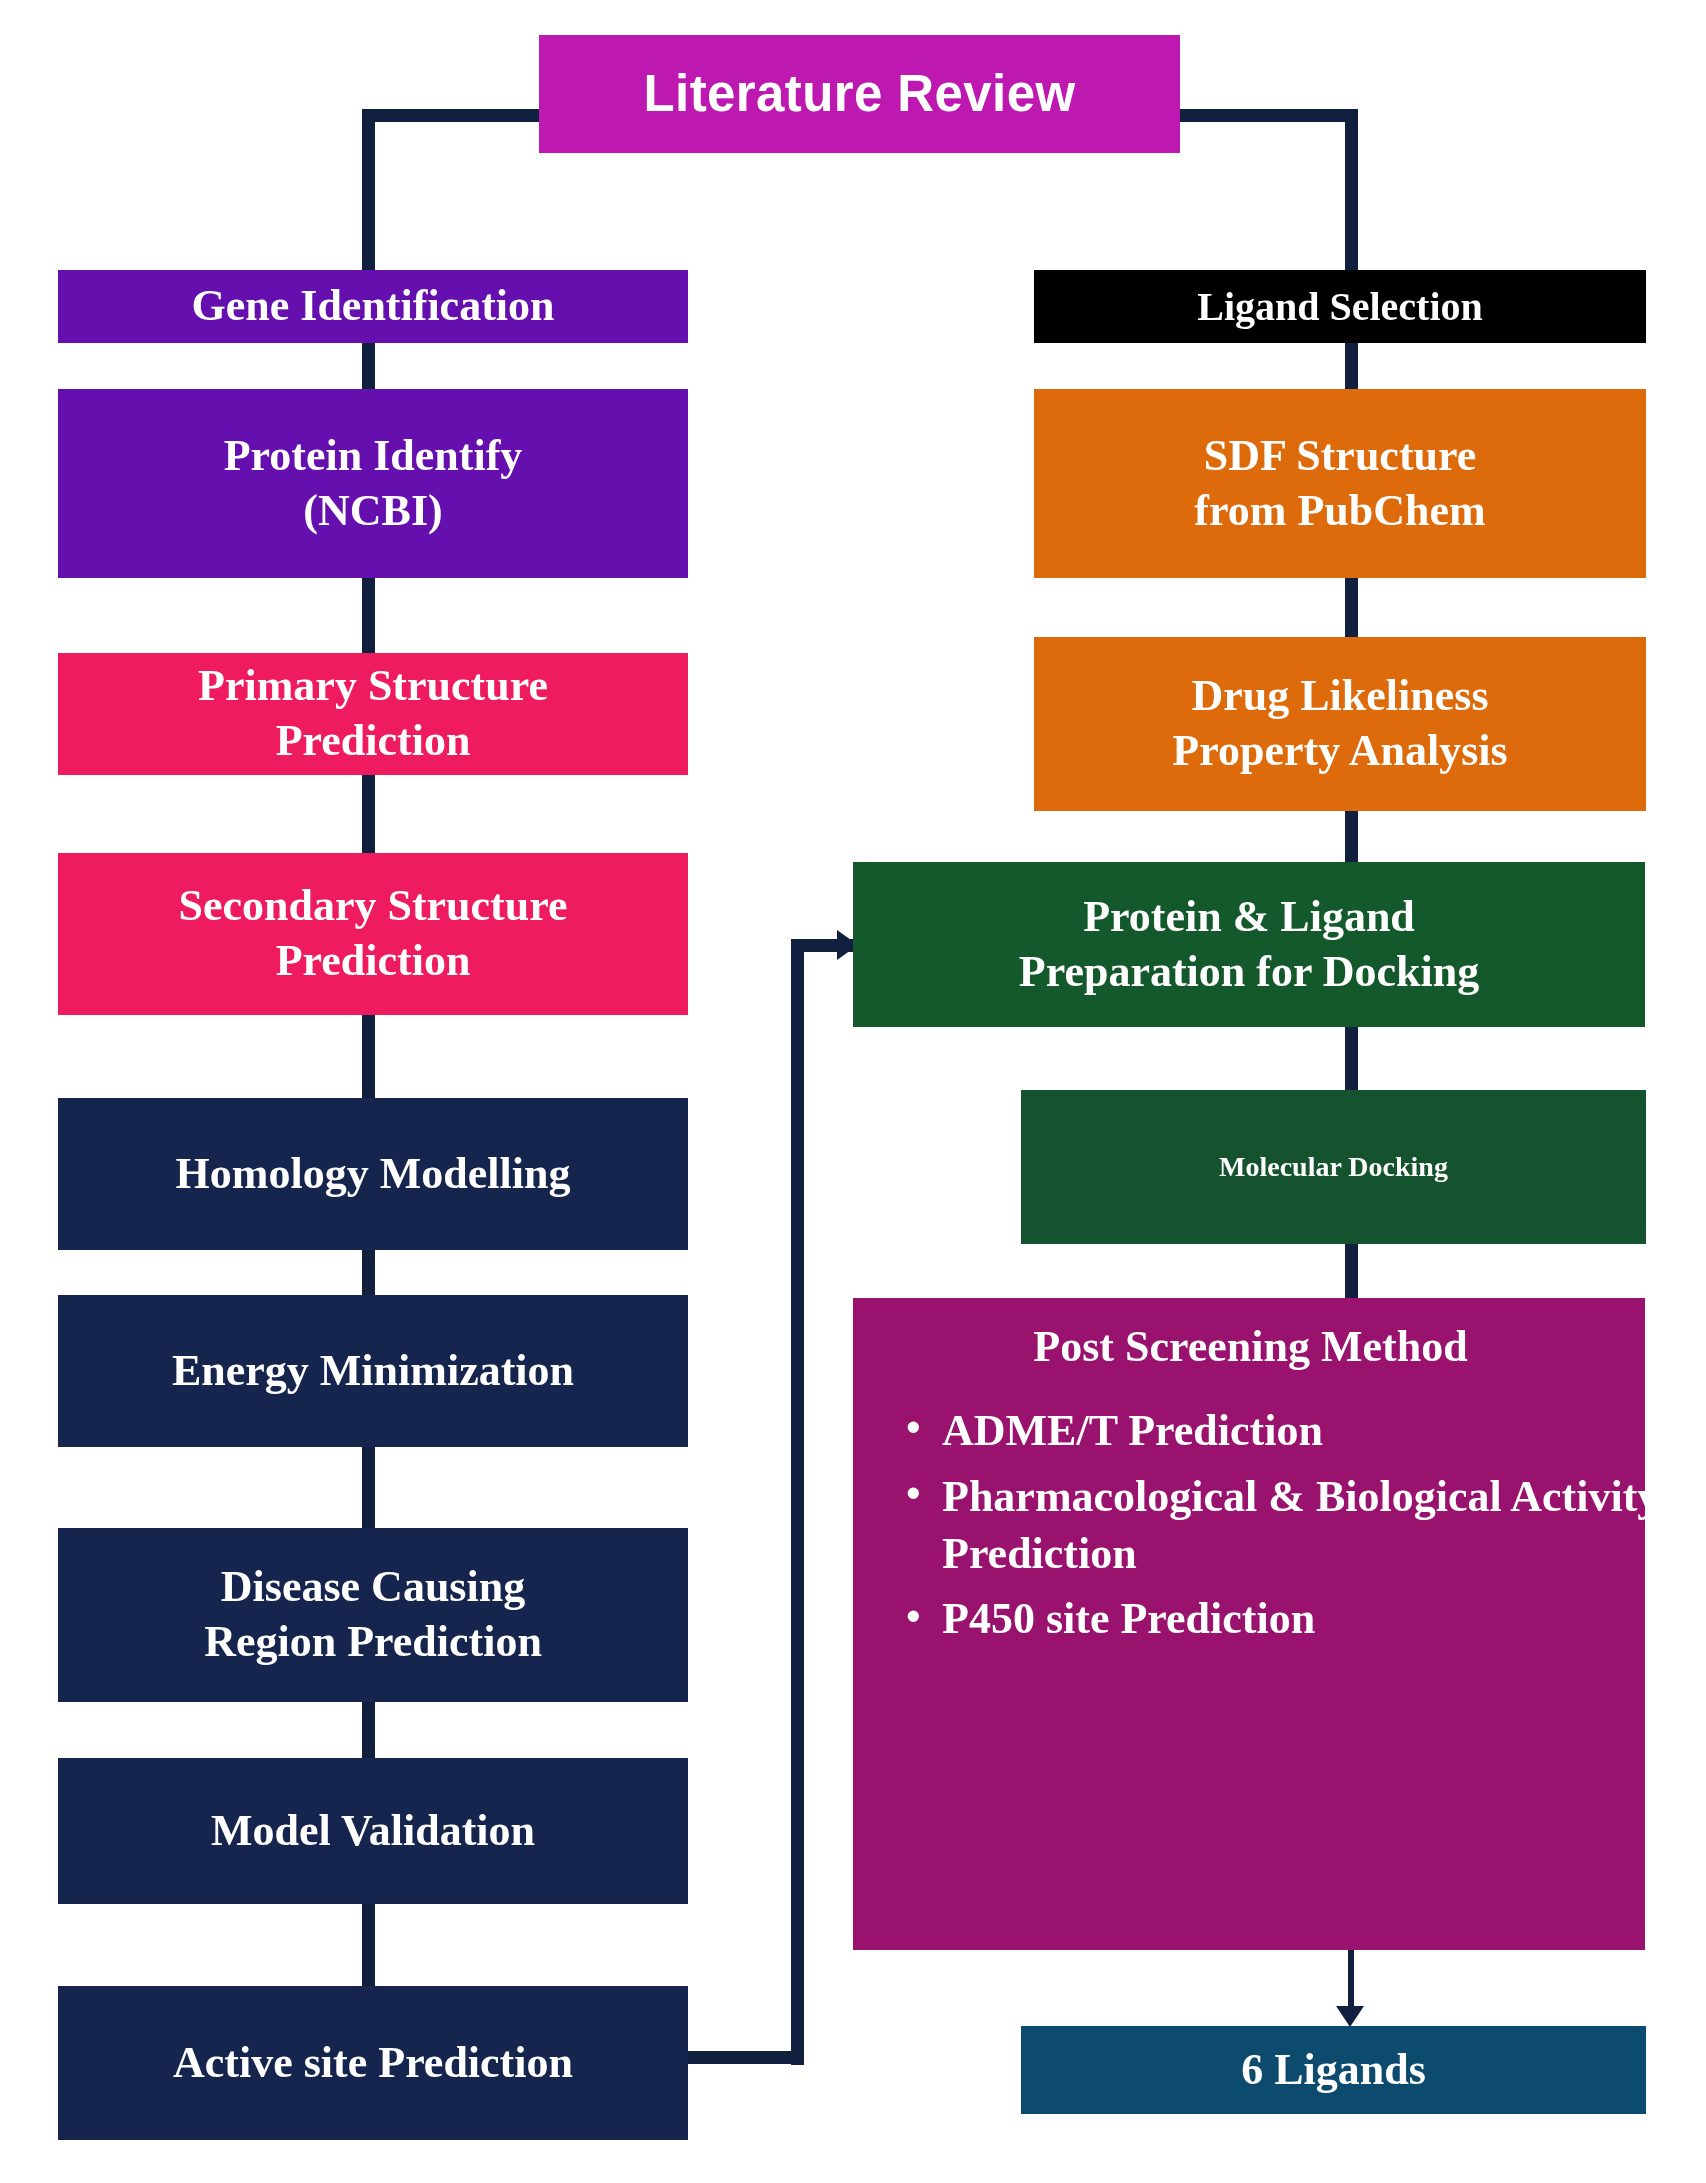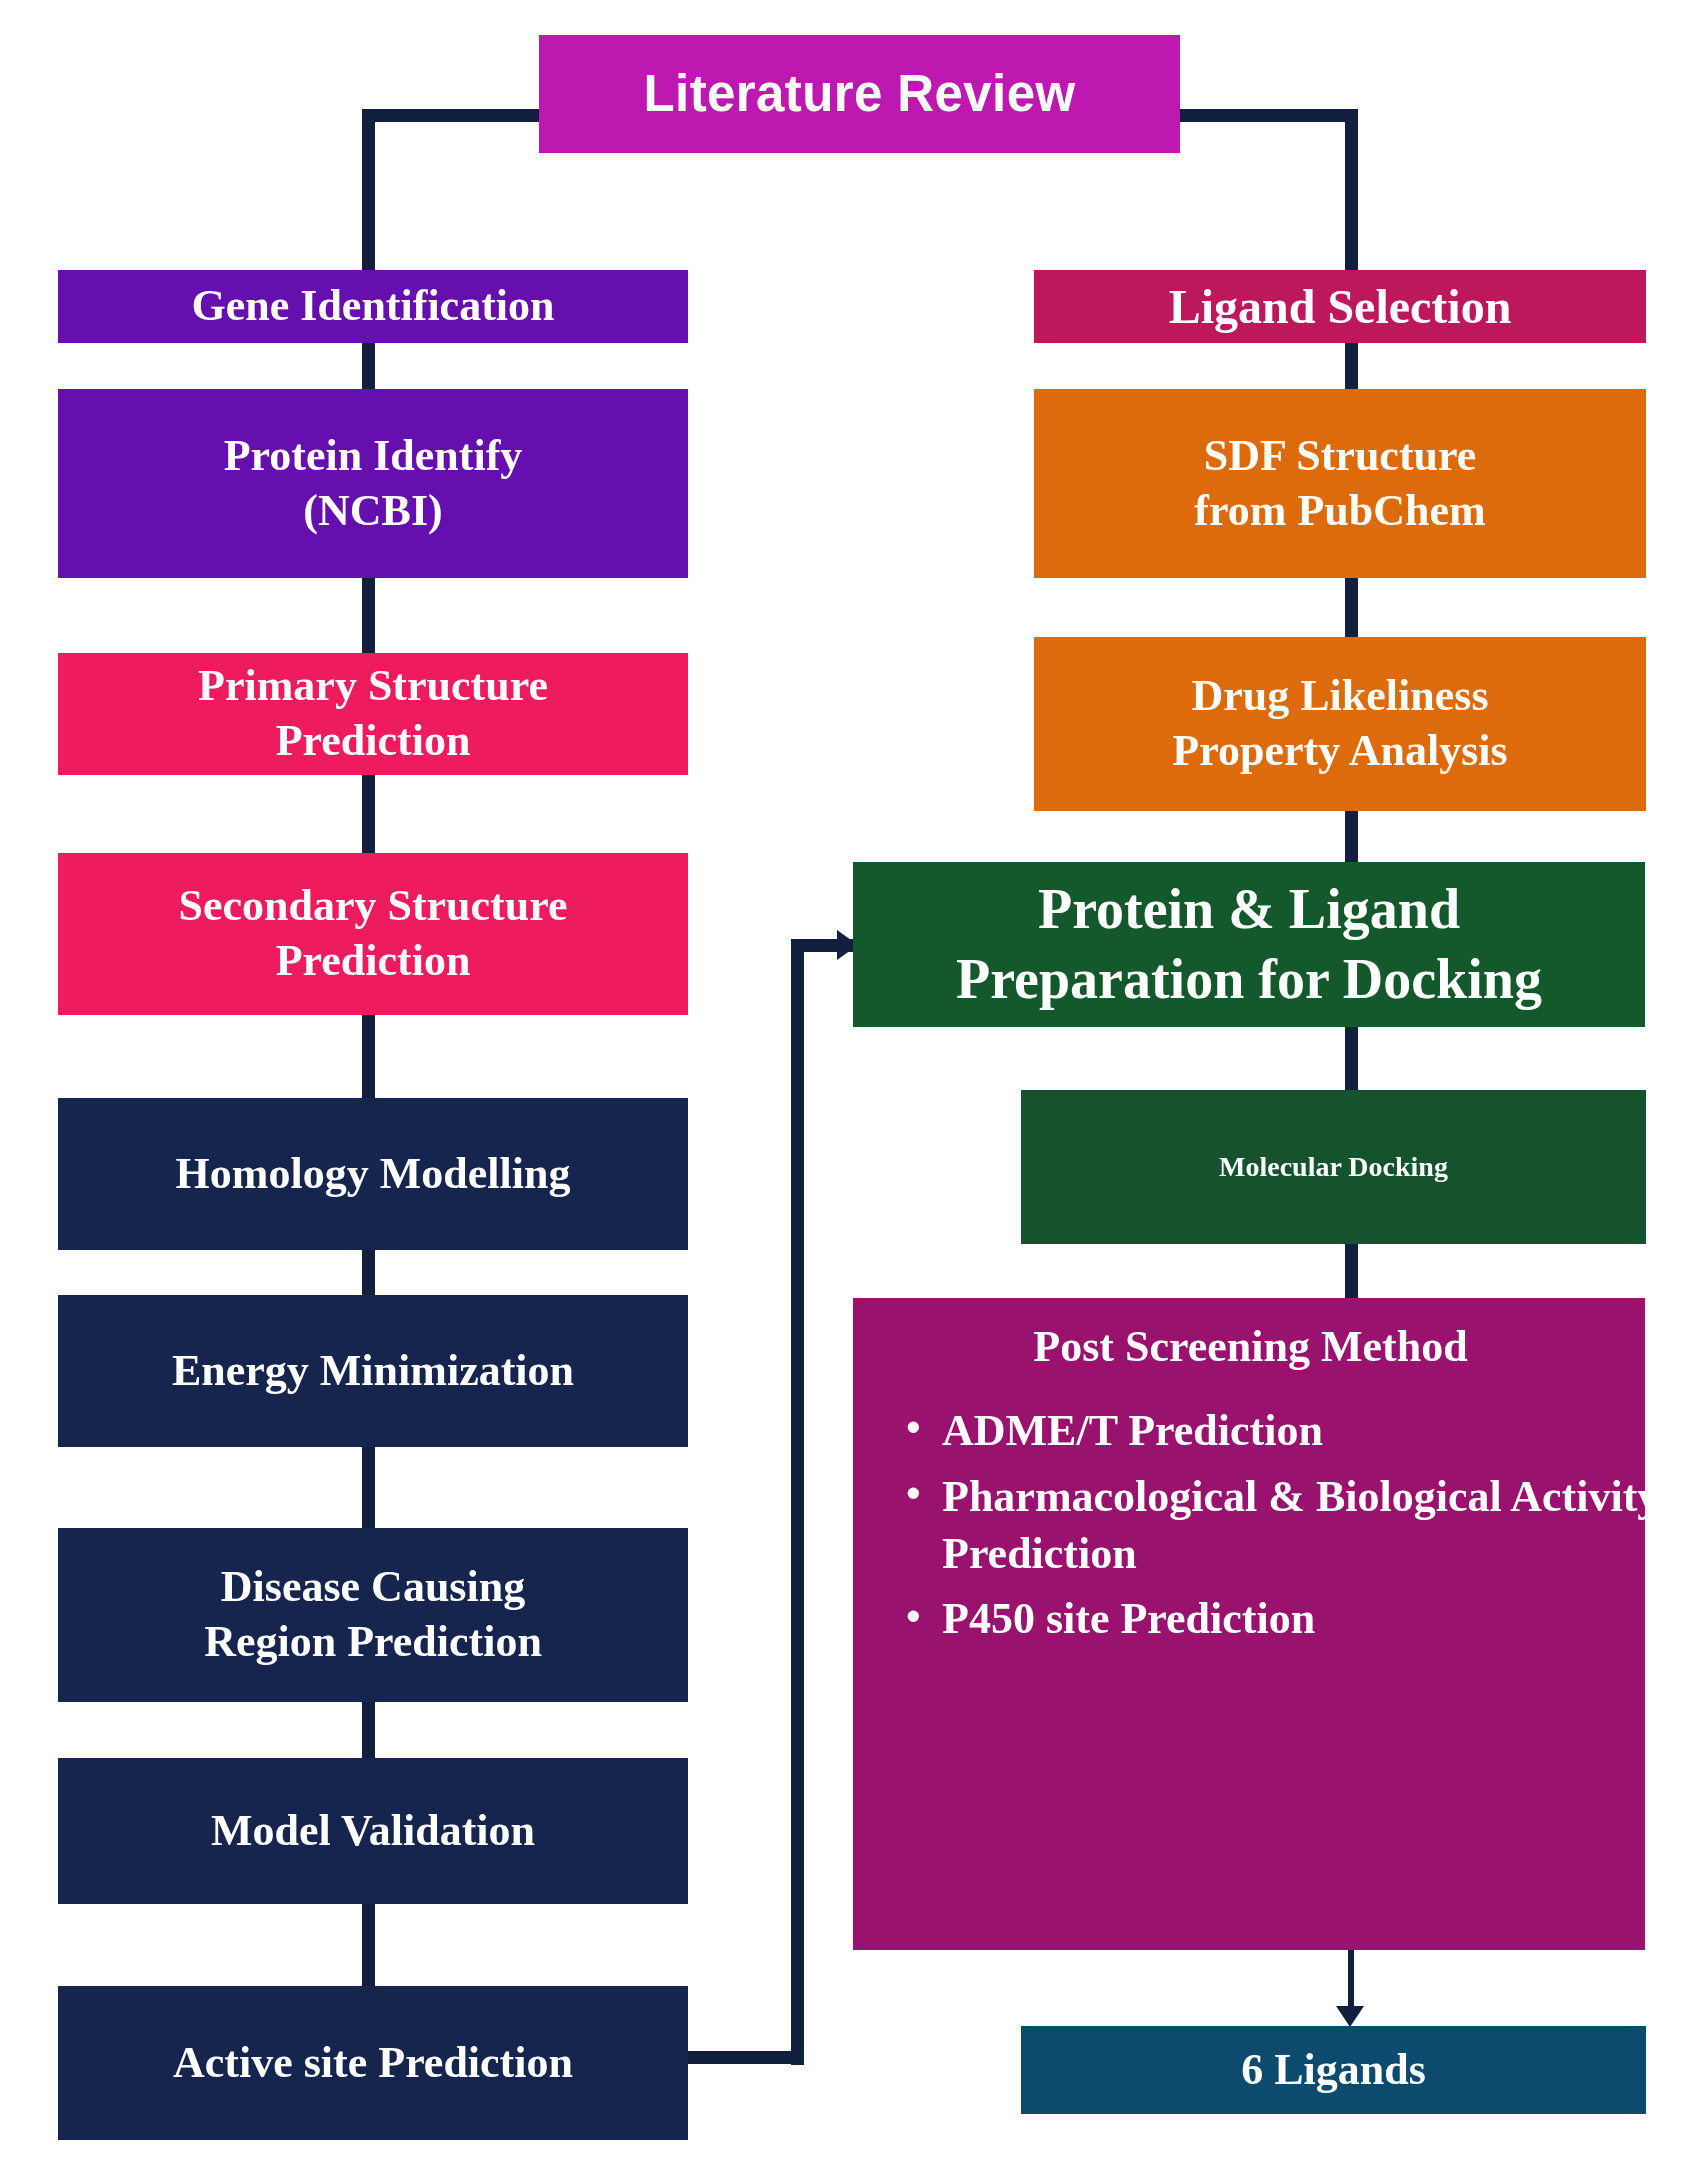--- a/index.html
+++ b/index.html
@@ -152,35 +152,35 @@
   </div>
 
   <div class="node" style="left:58px; top:1750px; width:630px; height:146px; background:#16254D; font-size:44px;margin-top:8px;">
     <span class="line">Model Validation</span>
   </div>
 
   <div class="node" style="left:58px; top:1986px; width:630px; height:154px; background:#16254D; font-size:44px;">
     <span class="line">Active site Prediction</span>
   </div>
 
-  <div class="node" style="left:1034px; top:270px; width:612px; height:73px; background:#be185d; font-size:48px;">
+  <div class="node" style="left:1034px; top:270px; width:612px; height:73px; background:#000000; font-size:40px;">
     <span class="line">Ligand Selection</span>
   </div>
 
   <div class="node" style="left:1034px; top:389px; width:612px; height:189px; background:#DE6B0B; font-size:44px;">
     <span class="line">SDF Structure</span>
     <span class="line">from PubChem</span>
   </div>
 
   <div class="node" style="left:1034px; top:637px; width:612px; height:174px; background:#DE6B0B; font-size:44px;">
     <span class="line">Drug Likeliness</span>
     <span class="line">Property Analysis</span>
   </div>
 
-  <div class="node" style="left:853px; top:862px; width:792px; height:165px; background:#14592B; font-size:56px;">
+  <div class="node" style="left:853px; top:862px; width:792px; height:165px; background:#14592B; font-size:44px;">
     <span class="line">Protein &amp; Ligand</span>
     <span class="line">Preparation for Docking</span>
   </div>
 
   <div class="node" style="left:1021px; top:1090px; width:625px; height:154px; background:#14532d; font-size:28px;">
     <span class="line">Molecular Docking</span>
   </div>
 
   <div class="node list-node" style="left:853px; top:1298px; width:792px; height:652px; background:#99126E; font-size:44px;">
     <span class="list-heading">Post Screening Method</span>

